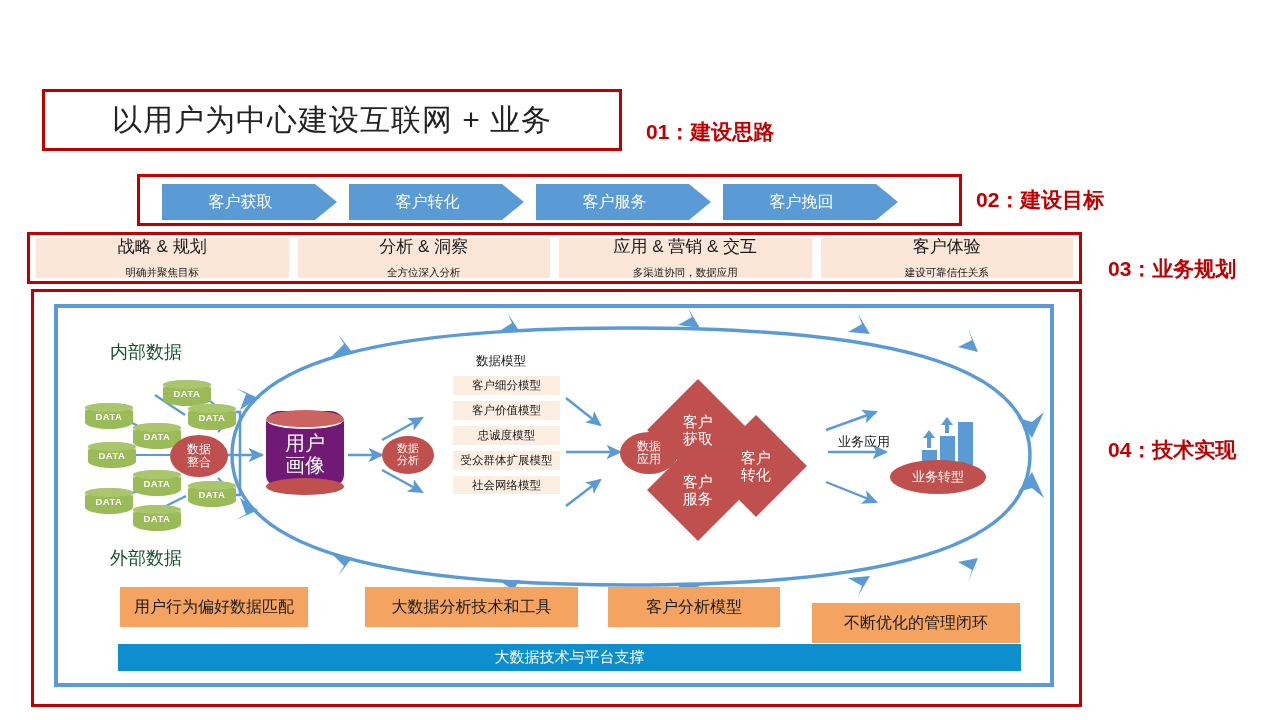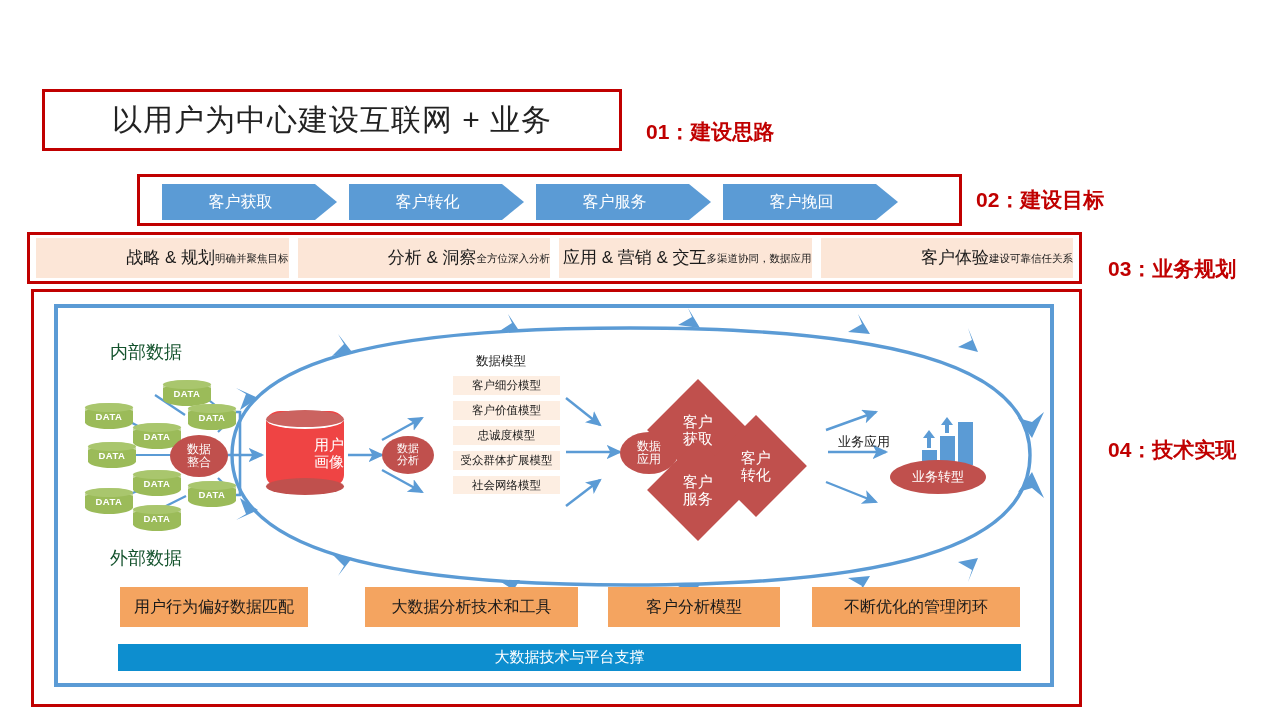--- a/index.html
+++ b/index.html
@@ -41,22 +41,22 @@
     padding-right:18px;
   }
 
   
   .plan-frame{
     position:absolute; left:27px; top:192px; width:1055px; height:52px;
     border:3px solid #c00000; background:#fff;
   }
   .plan-row{ position:absolute; inset:3px 6px; display:flex; gap:9px; }
   .plan-cell{
-    flex:1; background:#fce6d7; display:flex; flex-direction:row;
-    align-items:center; justify-content:flex-end; line-height:1.05;
+    flex:1; background:#fce6d7; display:flex; flex-direction:column;
+    align-items:center; justify-content:space-between; line-height:1.05;
   }
   .plan-cell .p-t{ font-size:17px; color:#1a1a1a; }
   .plan-cell .p-s{ font-size:10.5px; color:#1a1a1a; margin-top:2px; }
 
   
   .tech-frame{
     position:absolute; left:31px; top:249px; width:1051px; height:418px;
     border:3px solid #c00000; background:#fff;
   }
   .tech-inner{
@@ -85,23 +85,23 @@
   
   .ell{
     position:absolute; background:#c0504d; border-radius:50%;
     color:#fff; display:flex; align-items:center; justify-content:center;
     text-align:center; line-height:1.08; font-size:12px;
   }
 
   
   .cyl-big{
     position:absolute; left:266px; top:371px; width:78px; height:76px;
-    background:#ef4444; border-radius:14px/12px;
-    color:#fff; font-size:15px; line-height:1.12; text-align:center;
-    display:flex; align-items:center; justify-content:flex-end;
+    background:#701a75; border-radius:14px/12px;
+    color:#fff; font-size:20px; line-height:1.12; text-align:center;
+    display:flex; align-items:center; justify-content:center;
     padding-top:10px;
   }
   .cyl-big::before{
     content:""; position:absolute; left:0; top:-1px; width:78px; height:17px;
     background:#cb6360; border-radius:50%; border-bottom:2px solid #fff;
   }
   .cyl-big::after{
     content:""; position:absolute; left:0; bottom:-8px; width:78px; height:17px;
     background:#c0504d; border-radius:50%;
   }
@@ -338,18 +338,18 @@
       <rect x="38" y="34" width="15" height="15" fill="#5b9bd5"></rect>
       <polygon points="9,14 15,22 11,22 11,32 7,32 7,22 3,22" fill="#5b9bd5"></polygon>
       <polygon points="27,1 33,9 29,9 29,17 25,17 25,9 21,9" fill="#5b9bd5"></polygon>
     </svg>
 
     <div class="ell" style="left:890px; top:420px; width:96px; height:34px; font-size:13px;">业务转型</div>
 
     <div class="obox" style="left:120px; top:547px; width:188px;">用户行为偏好数据匹配</div>
     <div class="obox" style="left:365px; top:547px; width:213px;">大数据分析技术和工具</div>
     <div class="obox" style="left:608px; top:547px; width:172px;">客户分析模型</div>
-    <div class="obox" style="left:812px; top:547px; width:208px;">不断优化的管理闭环</div>
+    <div class="obox" style="left:812px; top:563px; width:208px;">不断优化的管理闭环</div>
 
     <div class="blue-bar">大数据技术与平台支撑</div>
 
   </div>
 </div>
 
 </body></html>

